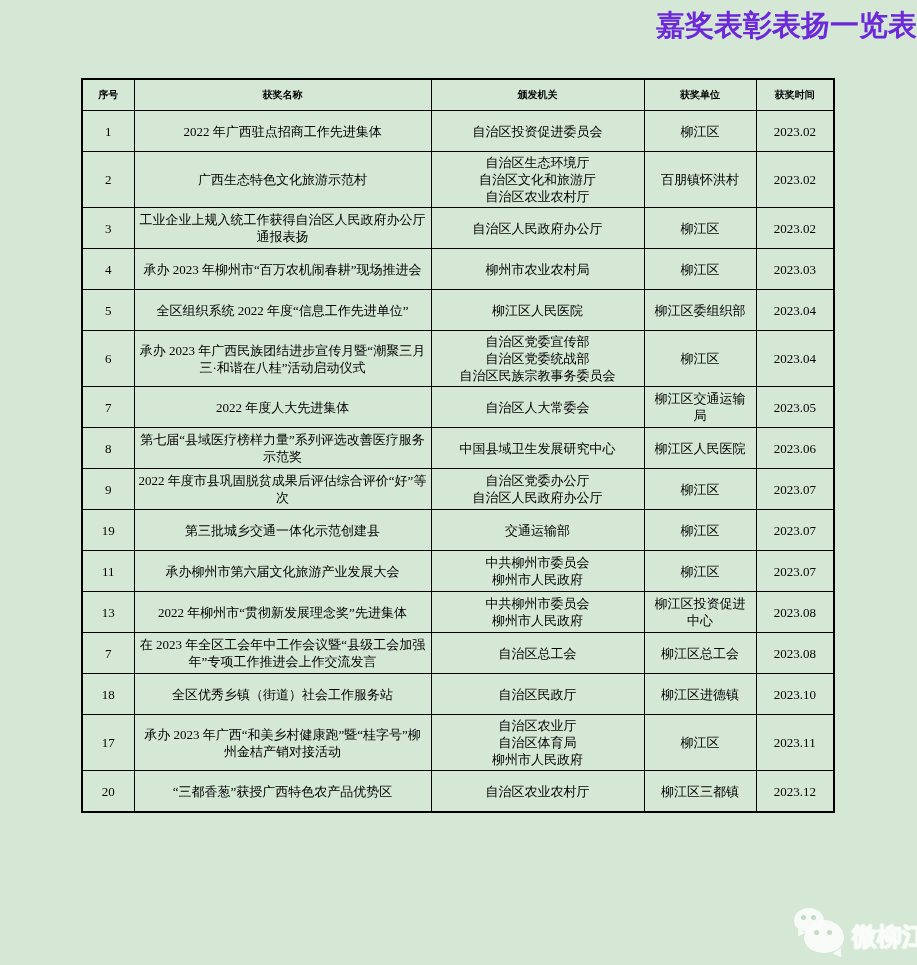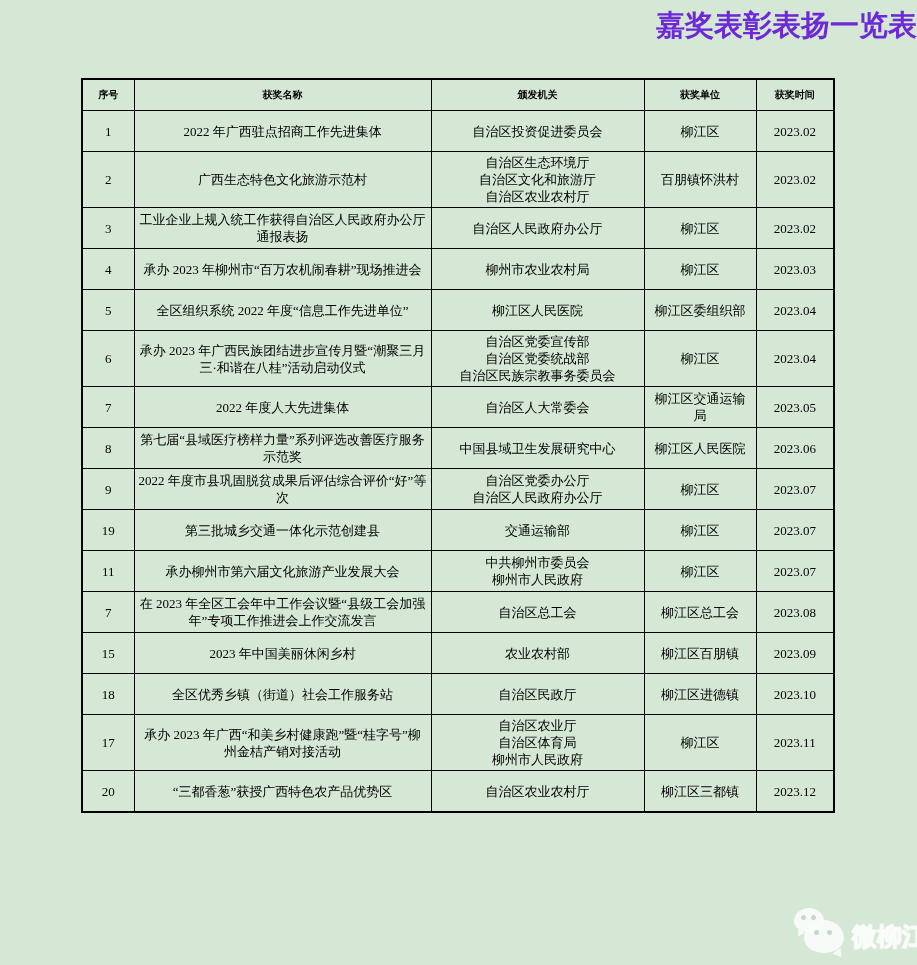--- a/index.html
+++ b/index.html
@@ -228,32 +228,33 @@
   </tr>
       <tr>
     <td>11</td>
     <td>承办柳州市第六届文化旅游产业发展大会</td>
     <td>中共柳州市委员会
 柳州市人民政府</td>
     <td>柳江区</td>
     <td>2023.07</td>
   </tr>
       <tr>
+    <td>13</td>
+    <td>2022 年柳州市“贯彻新发展理念奖”先进集体</td>
+    <td>中共柳州市委员会
+柳州市人民政府</td>
+    <td>柳江区投资促进中心</td>
+    <td>2023.08</td>
+  </tr>
+      <tr>
     <td>7</td>
     <td>在 2023 年全区工会年中工作会议暨“县级工会加强年”专项工作推进会上作交流发言</td>
     <td>自治区总工会</td>
     <td>柳江区总工会</td>
     <td>2023.08</td>
-  </tr>
-      <tr>
-    <td>15</td>
-    <td>2023 年中国美丽休闲乡村</td>
-    <td>农业农村部</td>
-    <td>柳江区百朋镇</td>
-    <td>2023.09</td>
   </tr>
       <tr>
     <td>18</td>
     <td>全区优秀乡镇（街道）社会工作服务站</td>
     <td>自治区民政厅</td>
     <td>柳江区进德镇</td>
     <td>2023.10</td>
   </tr>
       <tr>
     <td>17</td>

